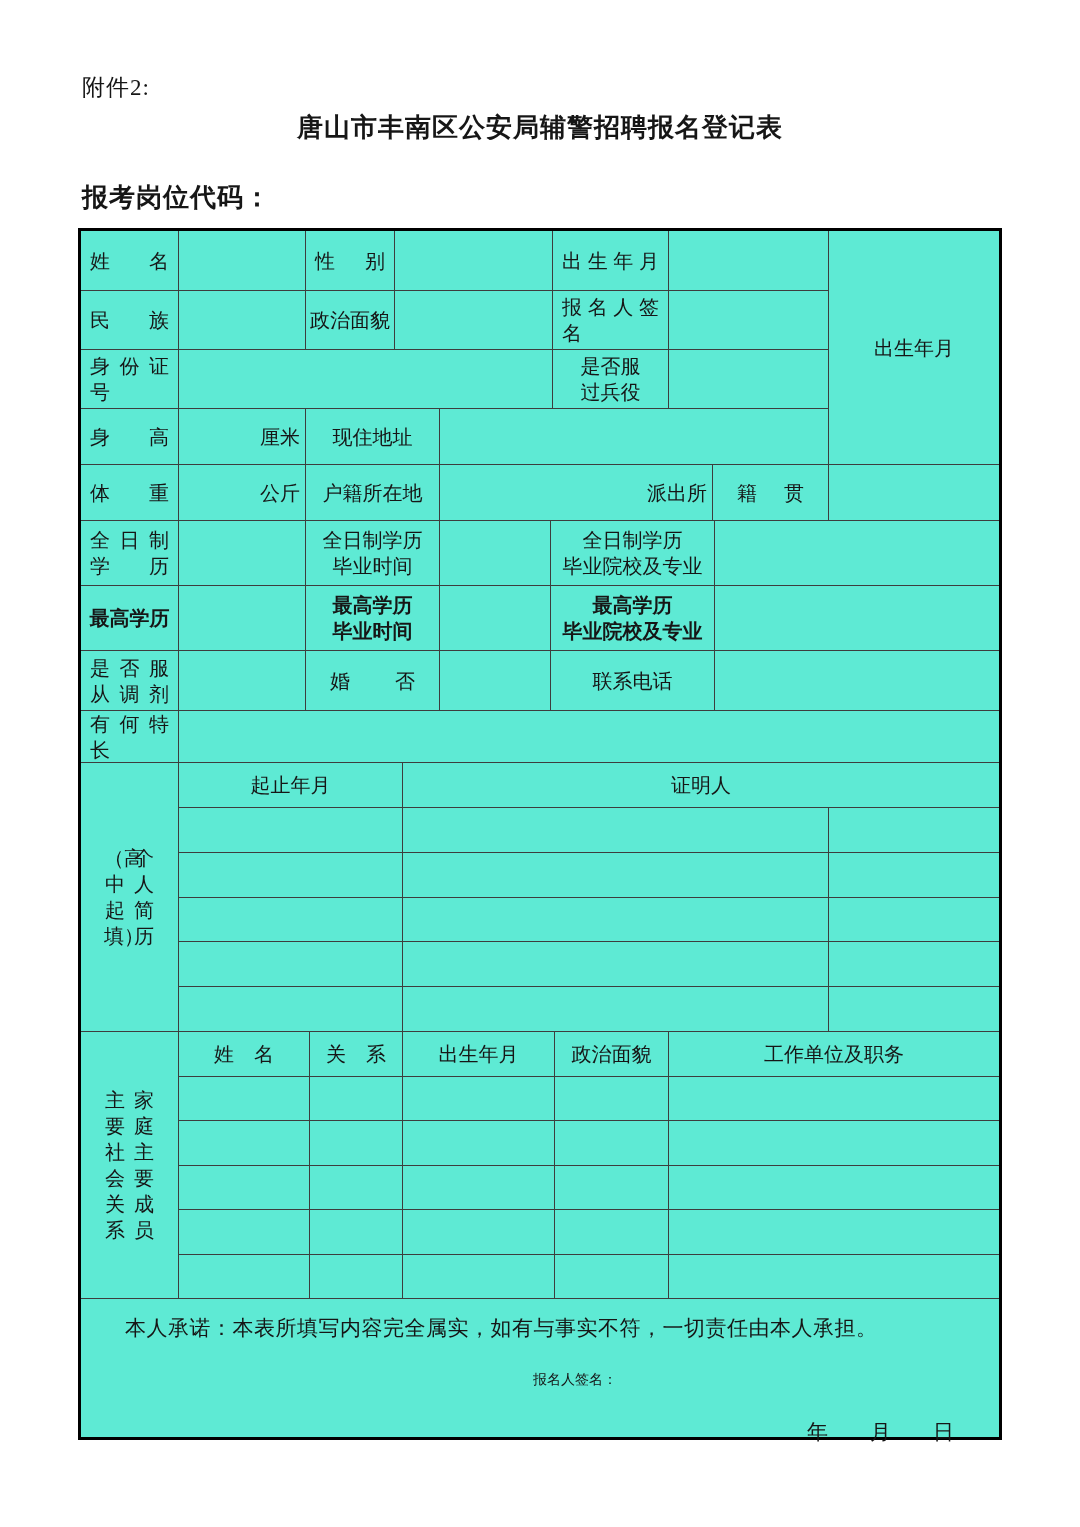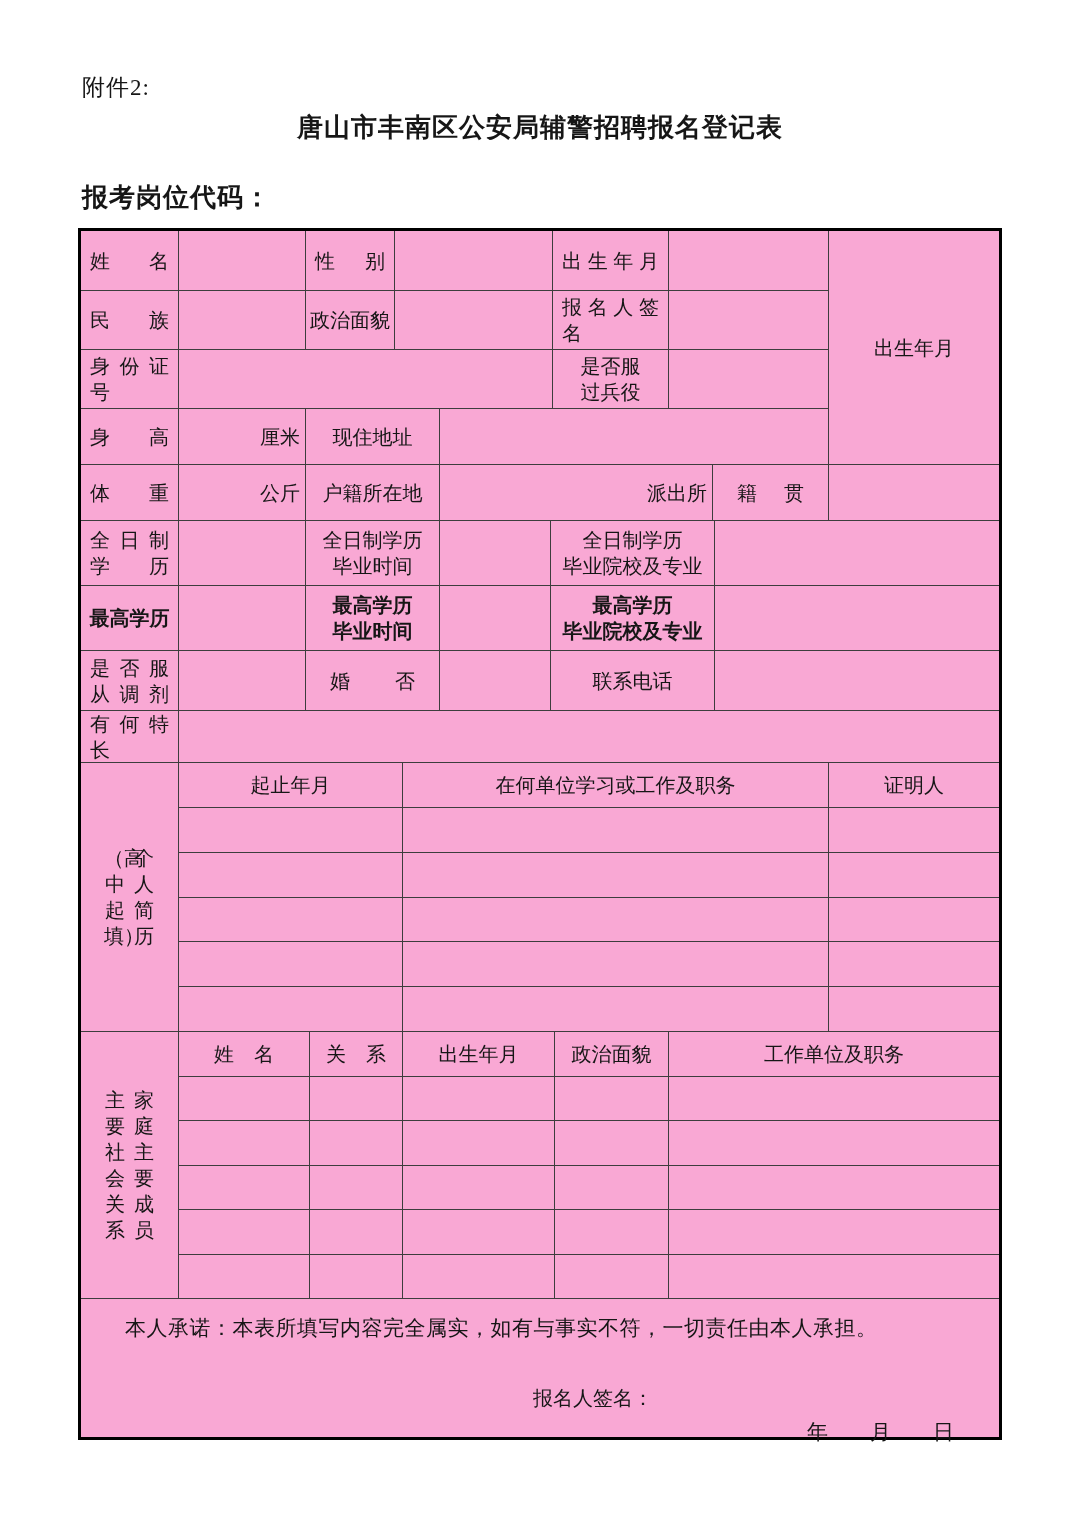--- a/index.html
+++ b/index.html
@@ -16,21 +16,21 @@
     font-size:26px;font-weight:bold;letter-spacing:1px;
     font-family:"Liberation Serif","DejaVu Serif",serif;
   }
   .position-code{
     position:absolute;left:82px;top:180px;font-size:26px;font-weight:bold;
     font-family:Liberation Mono, monospace;letter-spacing:1px;
   }
   .form-table{
     position:absolute;left:78px;top:228px;width:924px;height:1212px;
     border:3px solid #000;box-sizing:border-box;display:flex;flex-direction:column;
-    font-size:20px;line-height:1.3;background:#f9a8d4;
+    font-size:20px;line-height:1.3;background:#5eead4;
   }
   .row{display:flex;border-bottom:1px solid #3d3d3d;flex-shrink:0;}
   .cell{
     border-right:1px solid #3d3d3d;box-sizing:border-box;
     display:flex;align-items:center;justify-content:center;overflow:hidden;
   }
   .row > .cell:last-child{border-right:none;}
   .lbl{text-align:center;white-space:pre-line;display:block;}
   .cell.spread > .lbl{width:100%;padding:0 9px;text-align:justify;text-align-last:justify;}
   .cell.spread2 > .lbl{width:100%;padding:0 24px;text-align:justify;text-align-last:justify;}
@@ -58,21 +58,21 @@
   .vcols{display:flex;align-items:center;justify-content:center;gap:7px;}
   .vcol{width:22px;line-height:26px;font-size:20px;text-align:center;
         word-break:break-all;white-space:normal;}
   .vbody{flex:1;display:flex;flex-direction:column;}
   .vbody .row:last-child{border-bottom:none;}
   .vhead{height:44px;}
   .vrow{flex:1;}
   
   .commitment{flex:1;position:relative;border-bottom:none;}
   .commit-statement{position:absolute;left:44px;top:16px;font-size:21px;letter-spacing:0.5px;}
-  .commit-sign{position:absolute;left:452px;top:72px;font-size:20px;margin-top:14px;}
+  .commit-sign{position:absolute;left:452px;top:72px;font-size:14px;}
   .commit-date{position:absolute;left:726px;top:120px;font-size:21px;}
 </style>
 </head>
 <body>
 
 <div class="attachment">附件2:</div>
 <div class="title">唐山市丰南区公安局辅警招聘报名登记表</div>
 <div class="position-code">报考岗位代码：</div>
 
 <div class="form-table">
@@ -218,23 +218,20 @@
       <div class="vcols">
         <div class="vcol">（高中起填）</div>
         <div class="vcol">个人简历</div>
       </div>
     </div>
     <div class="vbody">
       <div class="row vhead">
         <div class="cell w224">
             <span class="lbl">起止年月</span>
           </div>
-        <div class="cell w426">
-            <span class="lbl">在何单位学习或工作及职务</span>
-          </div>
         <div class="cell fx">
             <span class="lbl">证明人</span>
           </div>
       </div>
       <div class="row vrow">
         <div class="cell w224"></div>
         <div class="cell w426"></div>
         <div class="cell fx"></div>
       </div>
       <div class="row vrow">

